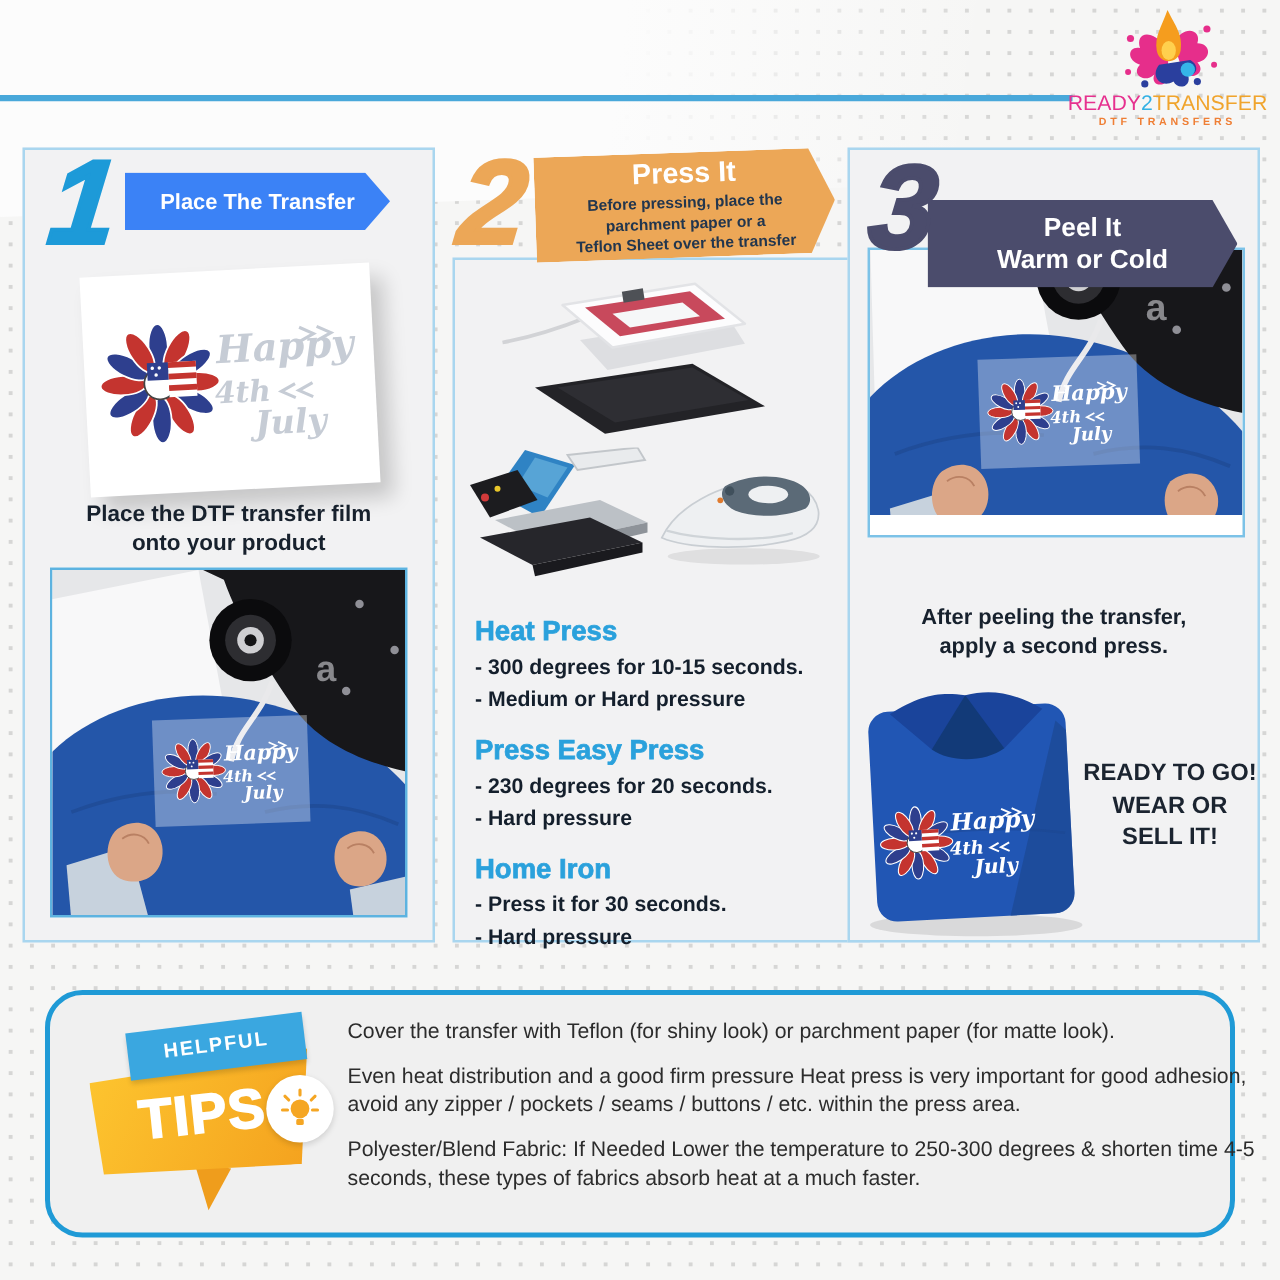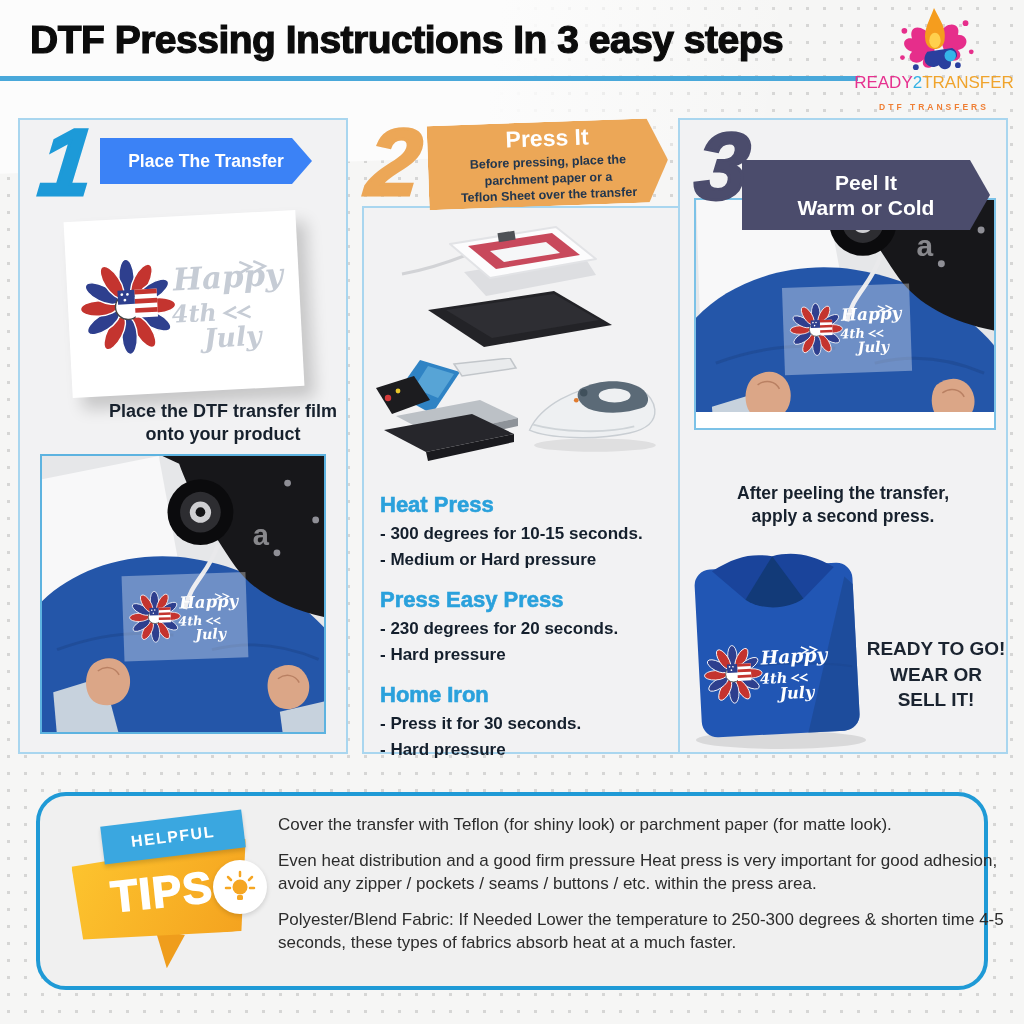--- a/index.html
+++ b/index.html
@@ -12,21 +12,21 @@
         background:linear-gradient(100deg,#fcfcfc 60%,rgba(252,252,252,0) 88%);
         transform:rotate(-2deg);}
   
   .title{position:absolute;left:30px;top:18px;margin:0;font-size:39px;font-weight:bold;
         letter-spacing:-0.5px;color:#0c0c0c;-webkit-text-stroke:1.2px #0c0c0c;}
   .title-underline{position:absolute;left:0;top:76px;width:858px;height:5px;background:#49a8da;}
   .logo{position:absolute;left:852px;top:2px;width:164px;text-align:center;}
   .logo .splash-svg{display:block;margin:0 auto;width:86px;height:72px;}
   .brand-line{font-size:17px;font-weight:normal;letter-spacing:0;line-height:1;}
   .b-pink{color:#e6318f;} .b-blue{color:#33b1e4;} .b-gold{color:#f0a42c;}
-  .brand-tag{font-size:8.5px;font-weight:bold;color:#ef7f35;letter-spacing:3px;margin-top:11px;}
+  .brand-tag{font-size:8.5px;font-weight:bold;color:#ef7f35;letter-spacing:3px;margin-top:1px;}
   
   .col{position:absolute;background:#f2f2f3;border:2px solid #a9d6ef;box-sizing:border-box;}
   .col1{left:18px;top:118px;width:330px;height:636px;}
   .col2{left:362px;top:206px;width:334px;height:548px;}
   .col3{left:678px;top:118px;width:330px;height:636px;}
   .step-num{position:absolute;font-size:95px;line-height:0.9;font-weight:bold;font-style:italic;
         transform:skewX(-6deg);-webkit-text-stroke:3px currentColor;z-index:5;}
   .num1{color:#1d9ad8;} .num2{color:#eca757;} .num3{color:#4b4c6c;}
   .banner{position:absolute;color:#fff;display:flex;flex-direction:column;align-items:center;
         justify-content:center;z-index:4;
@@ -48,21 +48,21 @@
   .press-section{margin-bottom:15px;}
   .press-section h3{margin:0 0 3px 0;font-size:22px;color:#2aa1dc;font-weight:bold;
         -webkit-text-stroke:0.6px #2aa1dc;}
   .pline{font-size:17px;font-weight:bold;color:#141f2c;line-height:1.5;}
   
   .peel-box{position:absolute;left:14px;top:78px;width:302px;height:232px;background:#fff;
         border:2px solid #7cc2e7;box-sizing:border-box;overflow:hidden;}
   .peel-caption{height:54px;display:flex;align-items:center;justify-content:center;
         font-size:25px;font-weight:bold;color:#2aa1dc;-webkit-text-stroke:0.8px #2aa1dc;}
   .ready-text{position:absolute;left:186px;top:486px;width:140px;font-size:19px;font-weight:bold;
-        text-align:center;color:#1b2430;white-space:pre-line;line-height:1.35;margin-top:30px;}
+        text-align:center;color:#1b2430;white-space:pre-line;line-height:1.35;}
   
   .tips-box{position:absolute;left:36px;top:792px;width:952px;height:198px;background:#f0f0f0;
         border:4px solid #1f9ad6;border-radius:30px;box-sizing:border-box;}
   .tips-badge{position:absolute;left:26px;top:14px;width:205px;height:175px;}
   .badge-orange{position:absolute;left:8px;top:36px;width:176px;height:92px;
         background:linear-gradient(120deg,#fdc52f,#f4a11e);transform:rotate(-5deg);
         clip-path:polygon(0 14%,100% 0,93% 100%,3% 94%);
         display:flex;align-items:center;justify-content:center;}
   .badge-tips-label{font-size:44px;font-weight:bold;color:#fff;letter-spacing:1px;
         transform:rotate(-1deg);-webkit-text-stroke:1.5px #fff;}
@@ -251,41 +251,40 @@
     <circle cx="17" cy="17" r="7.5" fill="#f5a623"></circle>
     <rect x="14" y="25" width="6" height="5" rx="1.5" fill="#f5a623"></rect>
   </symbol>
 </defs>
 </svg>
 
 <div class="page">
   <div class="dots-layer"></div>
   <div class="header-sweep"></div>
 
-  <h1 class="title">DTF Pressing Instructions In 3 easy steps</h1>
   <div class="title-underline"></div>
   <div class="logo">
     <svg class="splash-svg" viewBox="0 0 90 75">
         <use href="#sym-splash"></use>
       </svg>
     <div class="brand-line"><span class="b-pink">READY</span><span class="b-blue">2</span><span class="b-gold">TRANSFER</span></div>
     <div class="brand-tag">DTF TRANSFERS</div>
   </div>
 
   <div class="step-num num1" style="left:40px;top:120px;">1</div>
   <div class="banner banner1" style="left:100px;top:138px;width:212px;height:46px;">
     <div class="banner-title" style="font-size:17.5px;">Place The Transfer</div>
   </div>
   <div class="col col1">
     <div class="film">
       <svg viewBox="0 0 150 80" style="width:210px;height:112px;color:#c6ccd5;">
           <use href="#sym-design"></use>
         </svg>
     </div>
-    <div class="caption pre" style="top:280px;margin-left:40px;">Place the DTF transfer film
+    <div class="caption pre" style="top:280px;">Place the DTF transfer film
 onto your product</div>
     <div class="photo-frame" style="left:20px;top:334px;width:286px;height:280px;">
       <svg viewBox="0 0 300 285" preserveAspectRatio="xMidYMid slice" style="width:282px;height:276px;">
           <use href="#sym-scene"></use>
         </svg>
     </div>
   </div>
 
   <div class="step-num num2" style="left:368px;top:120px;">2</div>
   <div class="banner" style="left:428px;top:122px;width:240px;height:84px;background:#eca757;transform:rotate(-2deg);">

